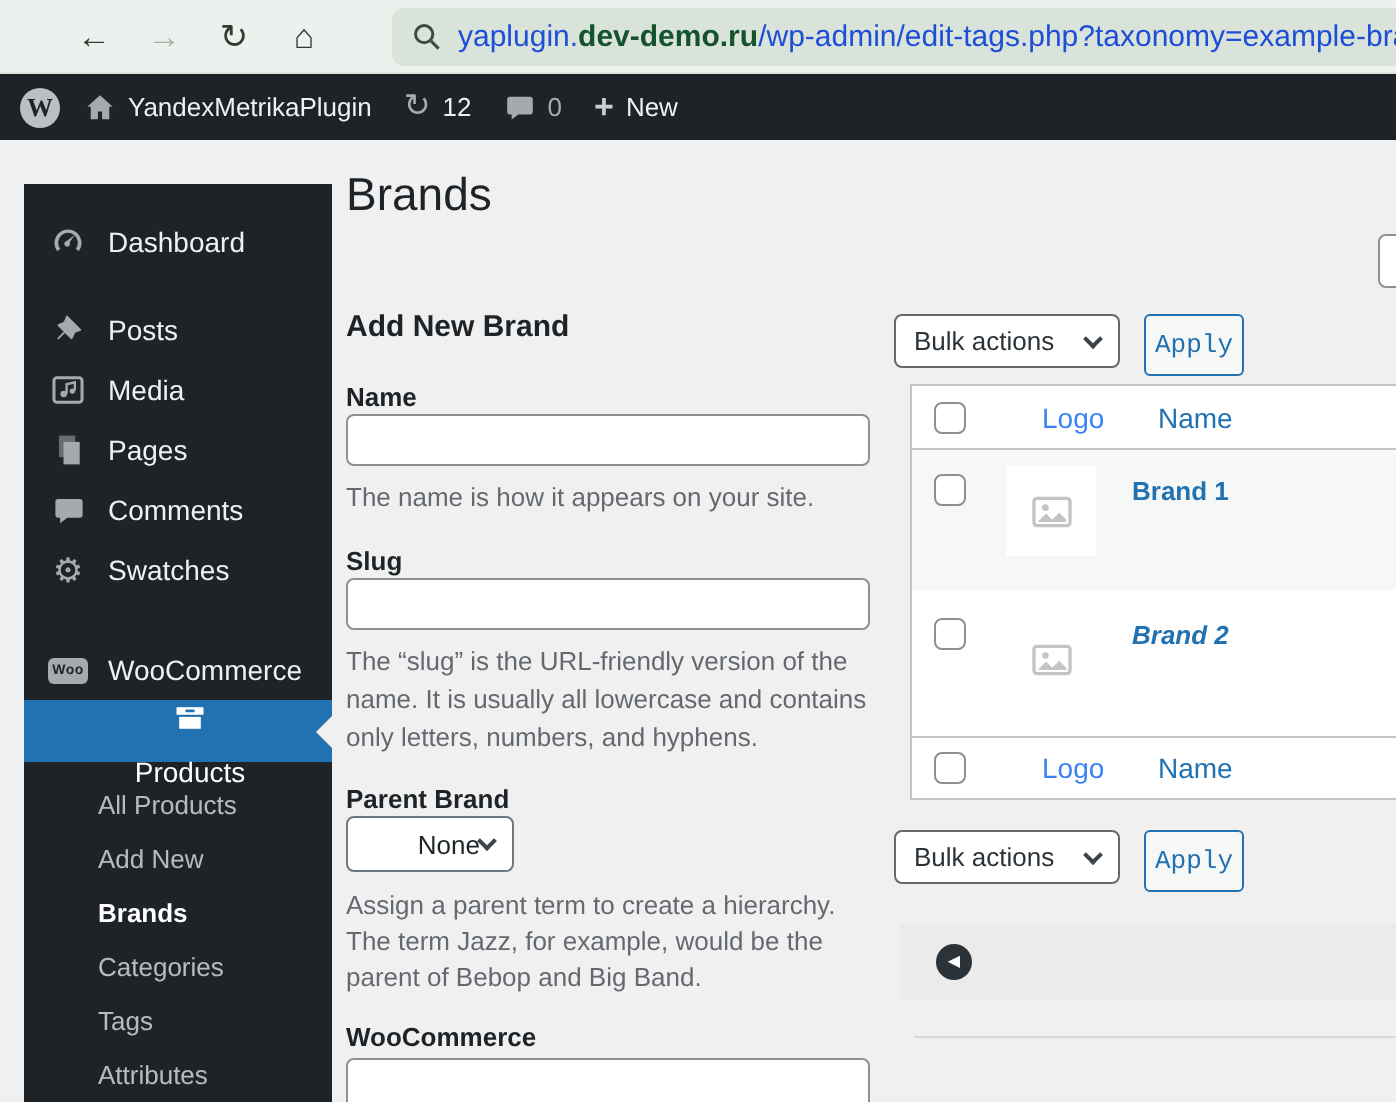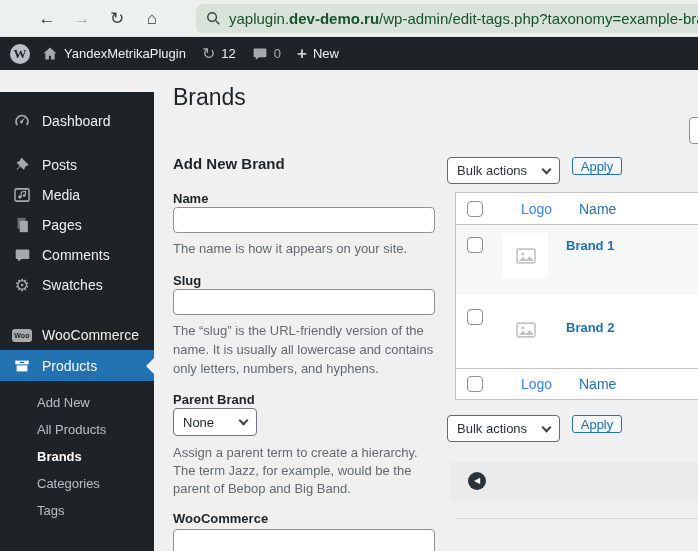--- a/index.html
+++ b/index.html
@@ -9,79 +9,79 @@
   
   .browser-bar { position:absolute; top:0; left:0; width:698px; height:37px;
     background:#edf1ed; border-bottom:1px solid #dde3dd; display:flex; align-items:center; padding-left:36px; }
   .nav-btn { background:none; border:none; width:22px; margin-right:13px; font-size:17px;
     color:#2f3d33; text-align:center; cursor:pointer; line-height:1; }
   .nav-btn.disabled { color:#a4b3a7; }
   .addr-bar { position:absolute; left:196px; top:4px; width:520px; height:29px; background:#d9e3da;
     border-radius:6px; display:flex; align-items:center; padding:0 10px; overflow:hidden; }
   .addr-bar svg { flex:0 0 auto; margin-right:8px; }
   .url { font-size:15px; white-space:nowrap; overflow:hidden; }
-  .url .dim { color:#14532d; }
+  .url .dim { color:#1d4ed8; }
   .url .strong { color:#14532d; font-weight:700; }
 
   
   .admin-bar { position:absolute; top:37px; left:0; width:698px; height:33px; background:#1d2327;
     display:flex; align-items:center; color:#f0f0f1; font-size:13px; }
   .ab-item { display:flex; align-items:center; gap:6px; margin-right:16px; cursor:pointer; }
   .wp-logo { width:20px; height:20px; border-radius:50%; background:#b9bfc4; color:#1d2327;
     font-family:"Liberation Serif", serif; font-weight:700; font-size:13px;
     display:flex; align-items:center; justify-content:center; margin:0 12px 0 10px; }
   .ab-ico { color:#a7aaad; fill:#a7aaad; }
   .ab-count-dim { color:#a7aaad; }
   .ab-plus { font-size:17px; font-weight:700; color:#c9ccd0; line-height:1; }
   .update-glyph { font-size:16px; color:#a7aaad; line-height:1; }
 
   
   .page { position:absolute; top:70px; left:0; width:698px; height:481px; background:#f0f0f1; }
-  .sidebar { position:absolute; left:0; top:22px; width:154px; height:459px; background:#1d2327;
+  .sidebar { position:absolute; left:12px; top:22px; width:154px; height:459px; background:#1d2327;
     color:#f0f0f1; font-size:14px; }
   .menu { list-style:none; padding-top:14px; }
   .menu li { position:relative; height:30px; display:flex; align-items:center; padding-left:12px; gap:10px; cursor:pointer; }
   .menu li .m-ico { width:20px; display:flex; justify-content:center; align-items:center; fill:#a7aaad; color:#a7aaad; }
   .sep { height:14px; }
   .sep2 { height:20px; }
-  .menu li.active { background:#2271b1; color:#fff; height:31px; }
+  .menu li.active { background:#2271b1; color:#fff; height:31px;flex-direction:column; }
   .menu li.active .m-ico { fill:#fff; color:#fff; }
   .menu li.active::after { content:""; position:absolute; right:0; top:50%; margin-top:-8px;
     border:8px solid transparent; border-right-color:#f0f0f1; }
   .gear-glyph { font-size:17px; line-height:1; }
   .woo-badge { background:#a7aaad; color:#1d2327; font-size:7px; font-weight:700;
     padding:3px 2px; border-radius:3px; letter-spacing:.2px; }
   .submenu { list-style:none; padding-top:8px; font-size:13px; }
   .submenu li { height:27px; line-height:27px; padding-left:37px; color:rgba(240,246,252,.72); cursor:pointer; }
   .submenu li.current { color:#fff; font-weight:700; }
 
   
   .page-title { position:absolute; left:173px; top:14px; font-size:23px; font-weight:400; color:#1d2327; }
   .form-col { position:absolute; left:173px; top:85px; width:262px; font-size:13px; color:#1d2327; }
   .form-col h2 { font-size:15px; font-weight:700; line-height:18px; margin-bottom:18px; }
   .f-label { display:block; font-weight:600; line-height:16px; }
   .f-input { display:block; width:262px; height:26px; border:1px solid #8c8f94; border-radius:4px;
     background:#fff; margin-top:0; padding:0 8px; font-size:13px; }
   .f-help { color:#646970; line-height:19px; margin-top:6px; }
   .mt15 { margin-top:15px; } .mt14 { margin-top:14px; } .mt13 { margin-top:13px; }
   .f-select { width:84px; height:28px; border:1px solid #6c7781; border-radius:4px; background:#fff;
-    display:flex; align-items:center; justify-content:space-between; padding:0 9px; cursor:pointer; }
+    display:flex; align-items:center; justify-content:flex-end; padding:0 9px; cursor:pointer; }
   .chev { width:7px; height:7px; border-right:2px solid #3c434a; border-bottom:2px solid #3c434a;
     transform:rotate(45deg); margin-top:-3px; }
   .f-textarea { display:block; width:262px; height:80px; border:1px solid #8c8f94; border-radius:4px;
     background:#fff; margin-top:2px; resize:none; }
 
   
   .search-partial { position:absolute; left:689px; top:47px; width:26px; height:27px;
     background:#fff; border:1px solid #8c8f94; border-radius:4px; }
   .bulk-select { position:absolute; width:113px; height:27px; background:#fff; border:1px solid #646970;
     border-radius:4px; display:flex; align-items:center; justify-content:space-between; padding:0 9px;
     font-size:13px; color:#2c3338; cursor:pointer; }
-  .apply-btn { position:absolute; width:50px; height:18px; background:#f6f7f7; border:1px solid #2271b1;
-    border-radius:3px; color:#2271b1; font-size:13px; cursor:pointer; }
+  .apply-btn { position:absolute; width:50px; height:31px; background:#f6f7f7; border:1px solid #2271b1;
+    border-radius:3px; color:#2271b1; font-size:13px; cursor:pointer;font-family:Liberation Mono, monospace; }
   .pos1 { top:87px; } .pos2 { top:345px; }
   .bulk-select { left:447px; } .apply-btn { left:572px; }
 
   .brand-table { position:absolute; left:455px; top:122px; width:250px; background:#fff;
     border:1px solid #c3c4c7; font-size:13px; }
   .t-head, .t-foot { height:32px; display:flex; align-items:center; }
   .t-head { border-bottom:1px solid #c3c4c7; }
   .t-foot { border-top:1px solid #c3c4c7; height:31px; }
   .cb { appearance:none; -webkit-appearance:none; width:16px; height:16px; border:1px solid #8c8f94;
     border-radius:4px; background:#fff; margin-left:11px; cursor:pointer; }
@@ -89,21 +89,21 @@
   .col-name { color:#2271b1; font-size:14px; cursor:pointer; }
   .t-row { position:relative; }
   .row-1 { height:70px; background:#f6f7f7; }
   .row-2 { height:73px; background:#fff; }
   .t-row .cb { position:absolute; left:0; top:12px; }
   .row-2 .cb { top:14px; }
   .thumb { position:absolute; left:47px; top:8px; width:45px; height:45px; background:#fff;
     display:flex; align-items:center; justify-content:center; }
   .row-2 .thumb { top:12px; }
   .brand-link { position:absolute; left:110px; top:13px; color:#2271b1; font-weight:700; cursor:pointer; }
-  .row-2 .brand-link { top:25px; }
+  .row-2 .brand-link { top:15px;font-style:italic; }
 
   .nav-strip { position:absolute; left:450px; top:392px; width:248px; height:38px; background:#ebebec; }
   .prev-circle { position:absolute; left:18px; top:10px; width:18px; height:18px; border-radius:50%;
     background:#2c3338; color:#fff; font-size:8px; display:flex; align-items:center;
     justify-content:center; cursor:pointer; line-height:1; }
   .h-line { position:absolute; left:457px; top:448px; width:241px; height:1px; background:#d8d8d9; }
 </style>
 </head>
 <body>
 
@@ -212,25 +212,26 @@
             <svg width="18" height="18" viewBox="0 0 20 20" fill="#fff">
                 <path d="M2.5 4h15v4.2h-15z"></path>
                 <path d="M4 9.4h12V16H4z"></path>
                 <rect x="7.5" y="5.3" width="5" height="1.5" fill="#2271b1"></rect>
               </svg>
           </span>
           <span>Products</span>
         </li>
       </ul>
       <ul class="submenu">
+        <li>All Products</li>
         <li>Add New</li>
-        <li>All Products</li>
         <li class="current">Brands</li>
         <li>Categories</li>
         <li>Tags</li>
+        <li>Attributes</li>
       </ul>
     </aside>
 
     <h1 class="page-title">Brands</h1>
 
     <div class="form-col">
       <h2>Add New Brand</h2>
 
       <label class="f-label">Name</label>
       <input class="f-input" type="text" value="" style="">

